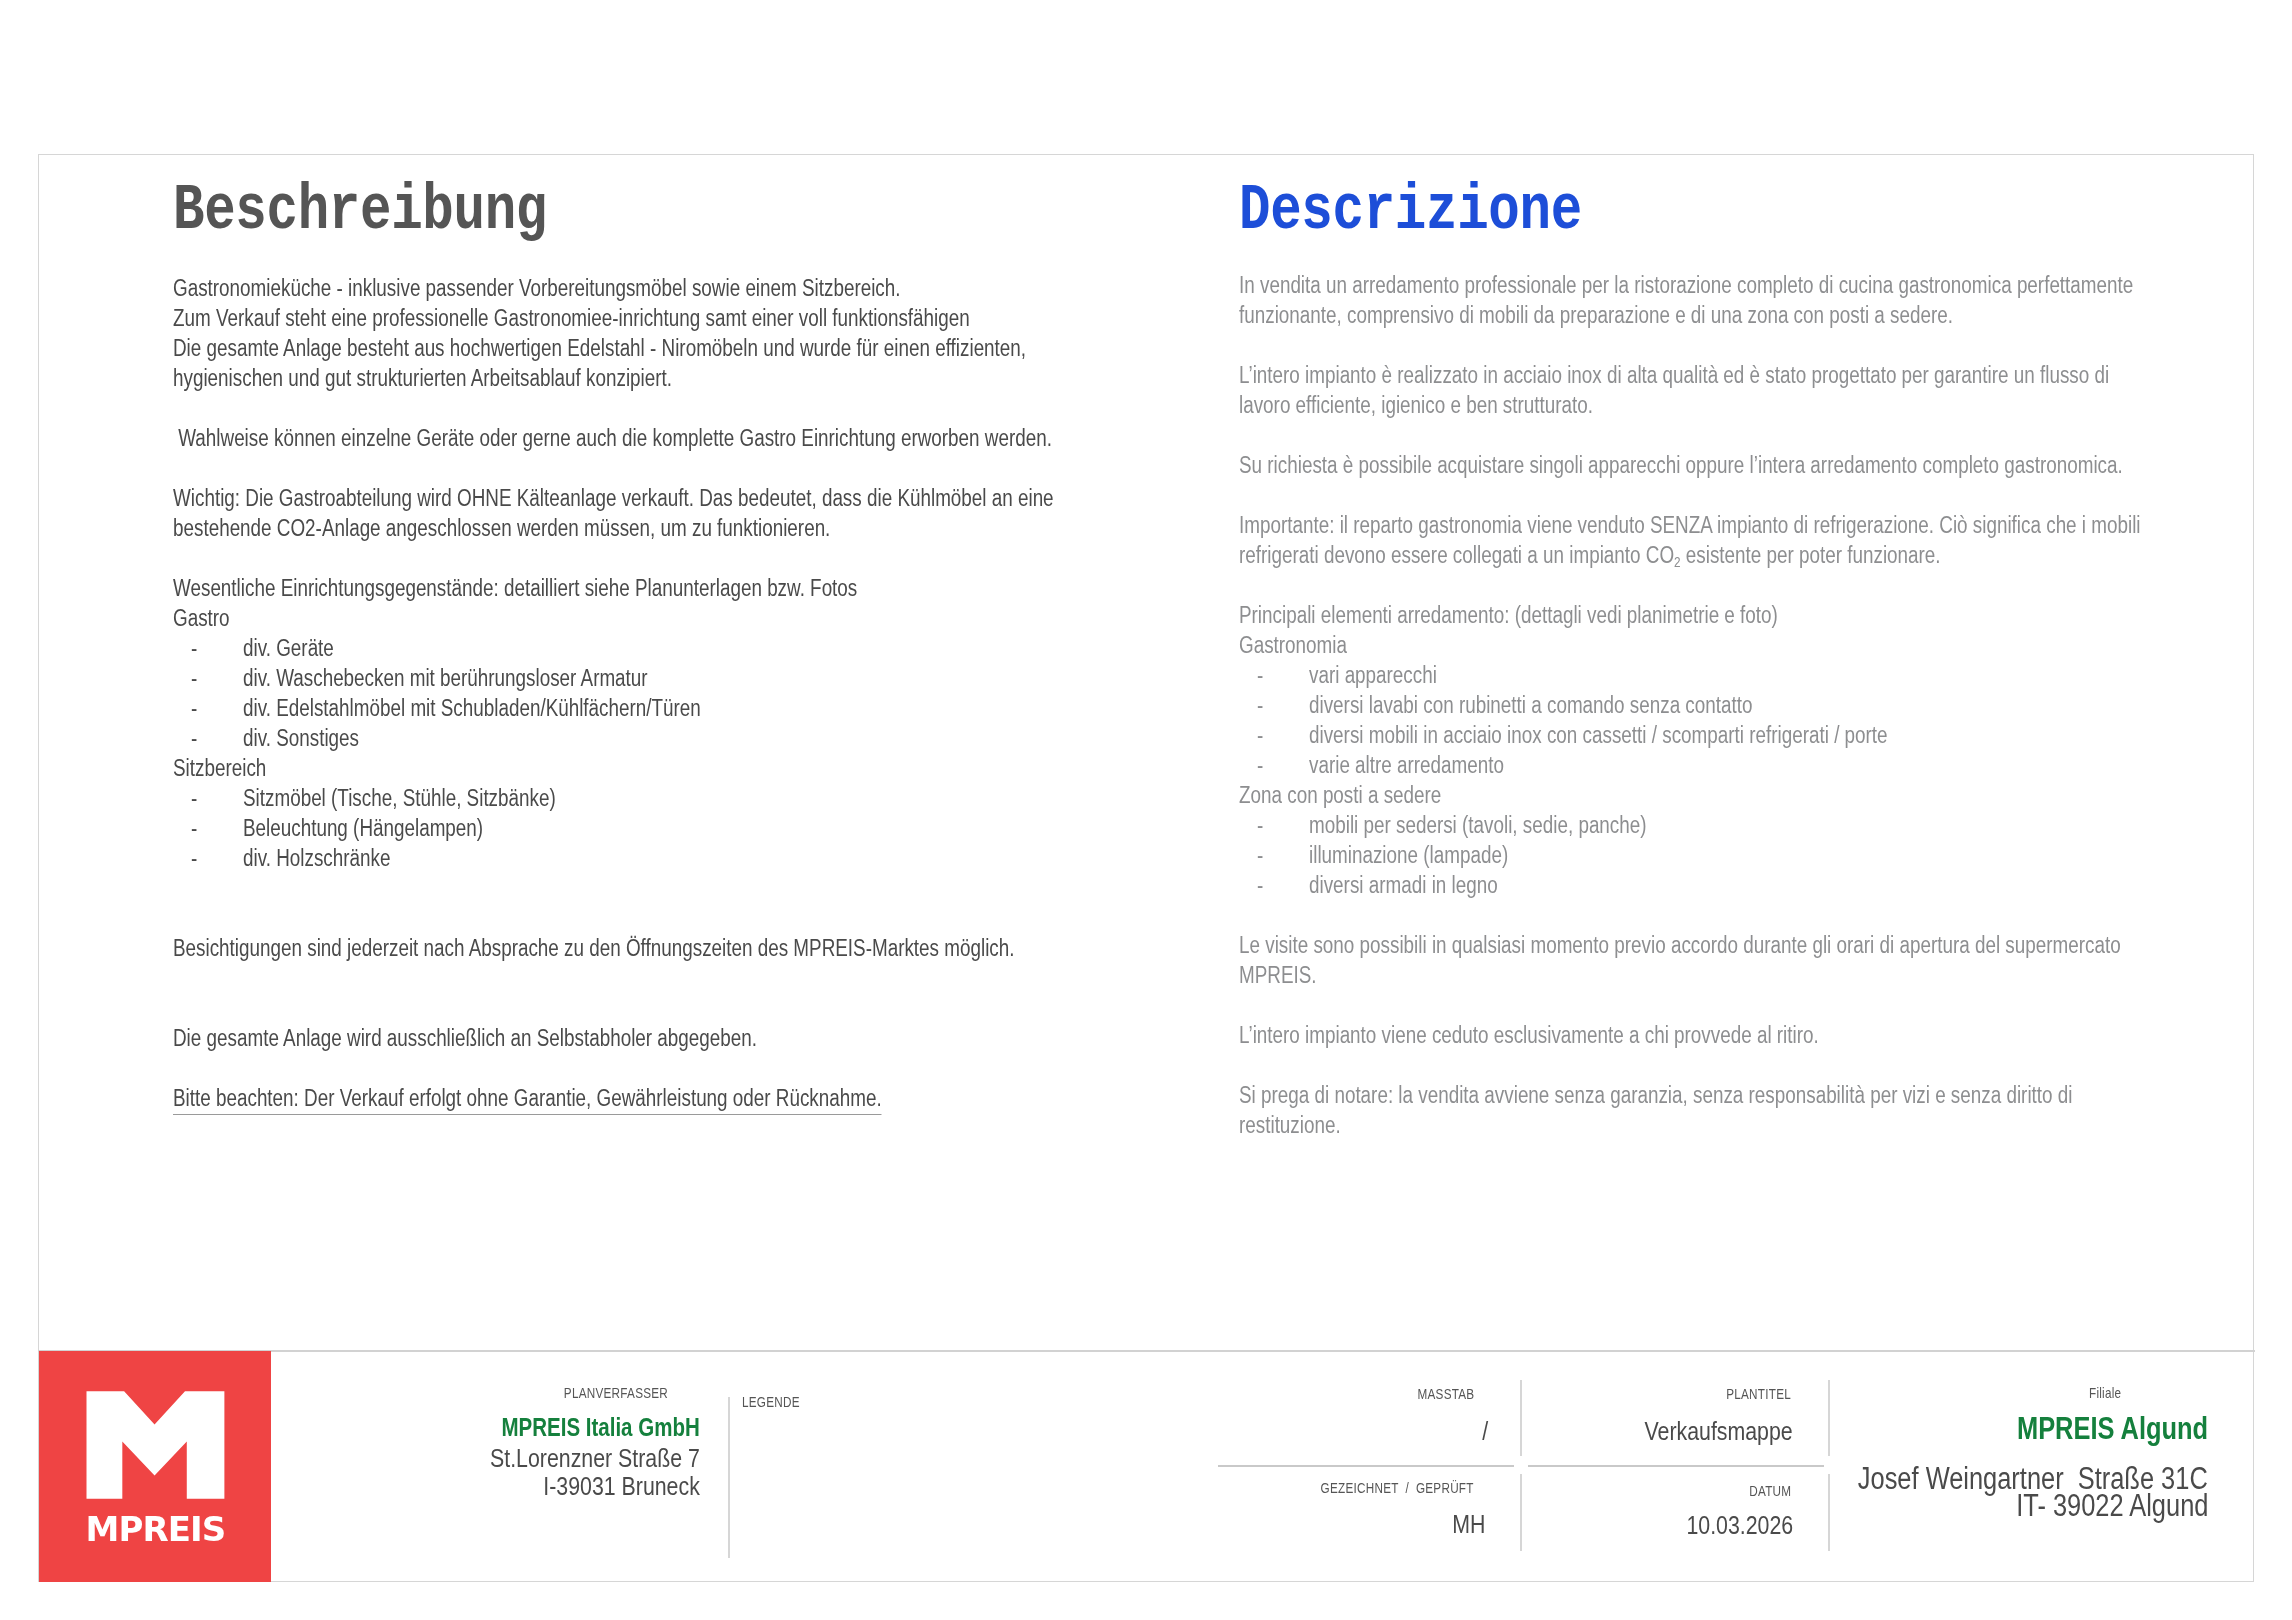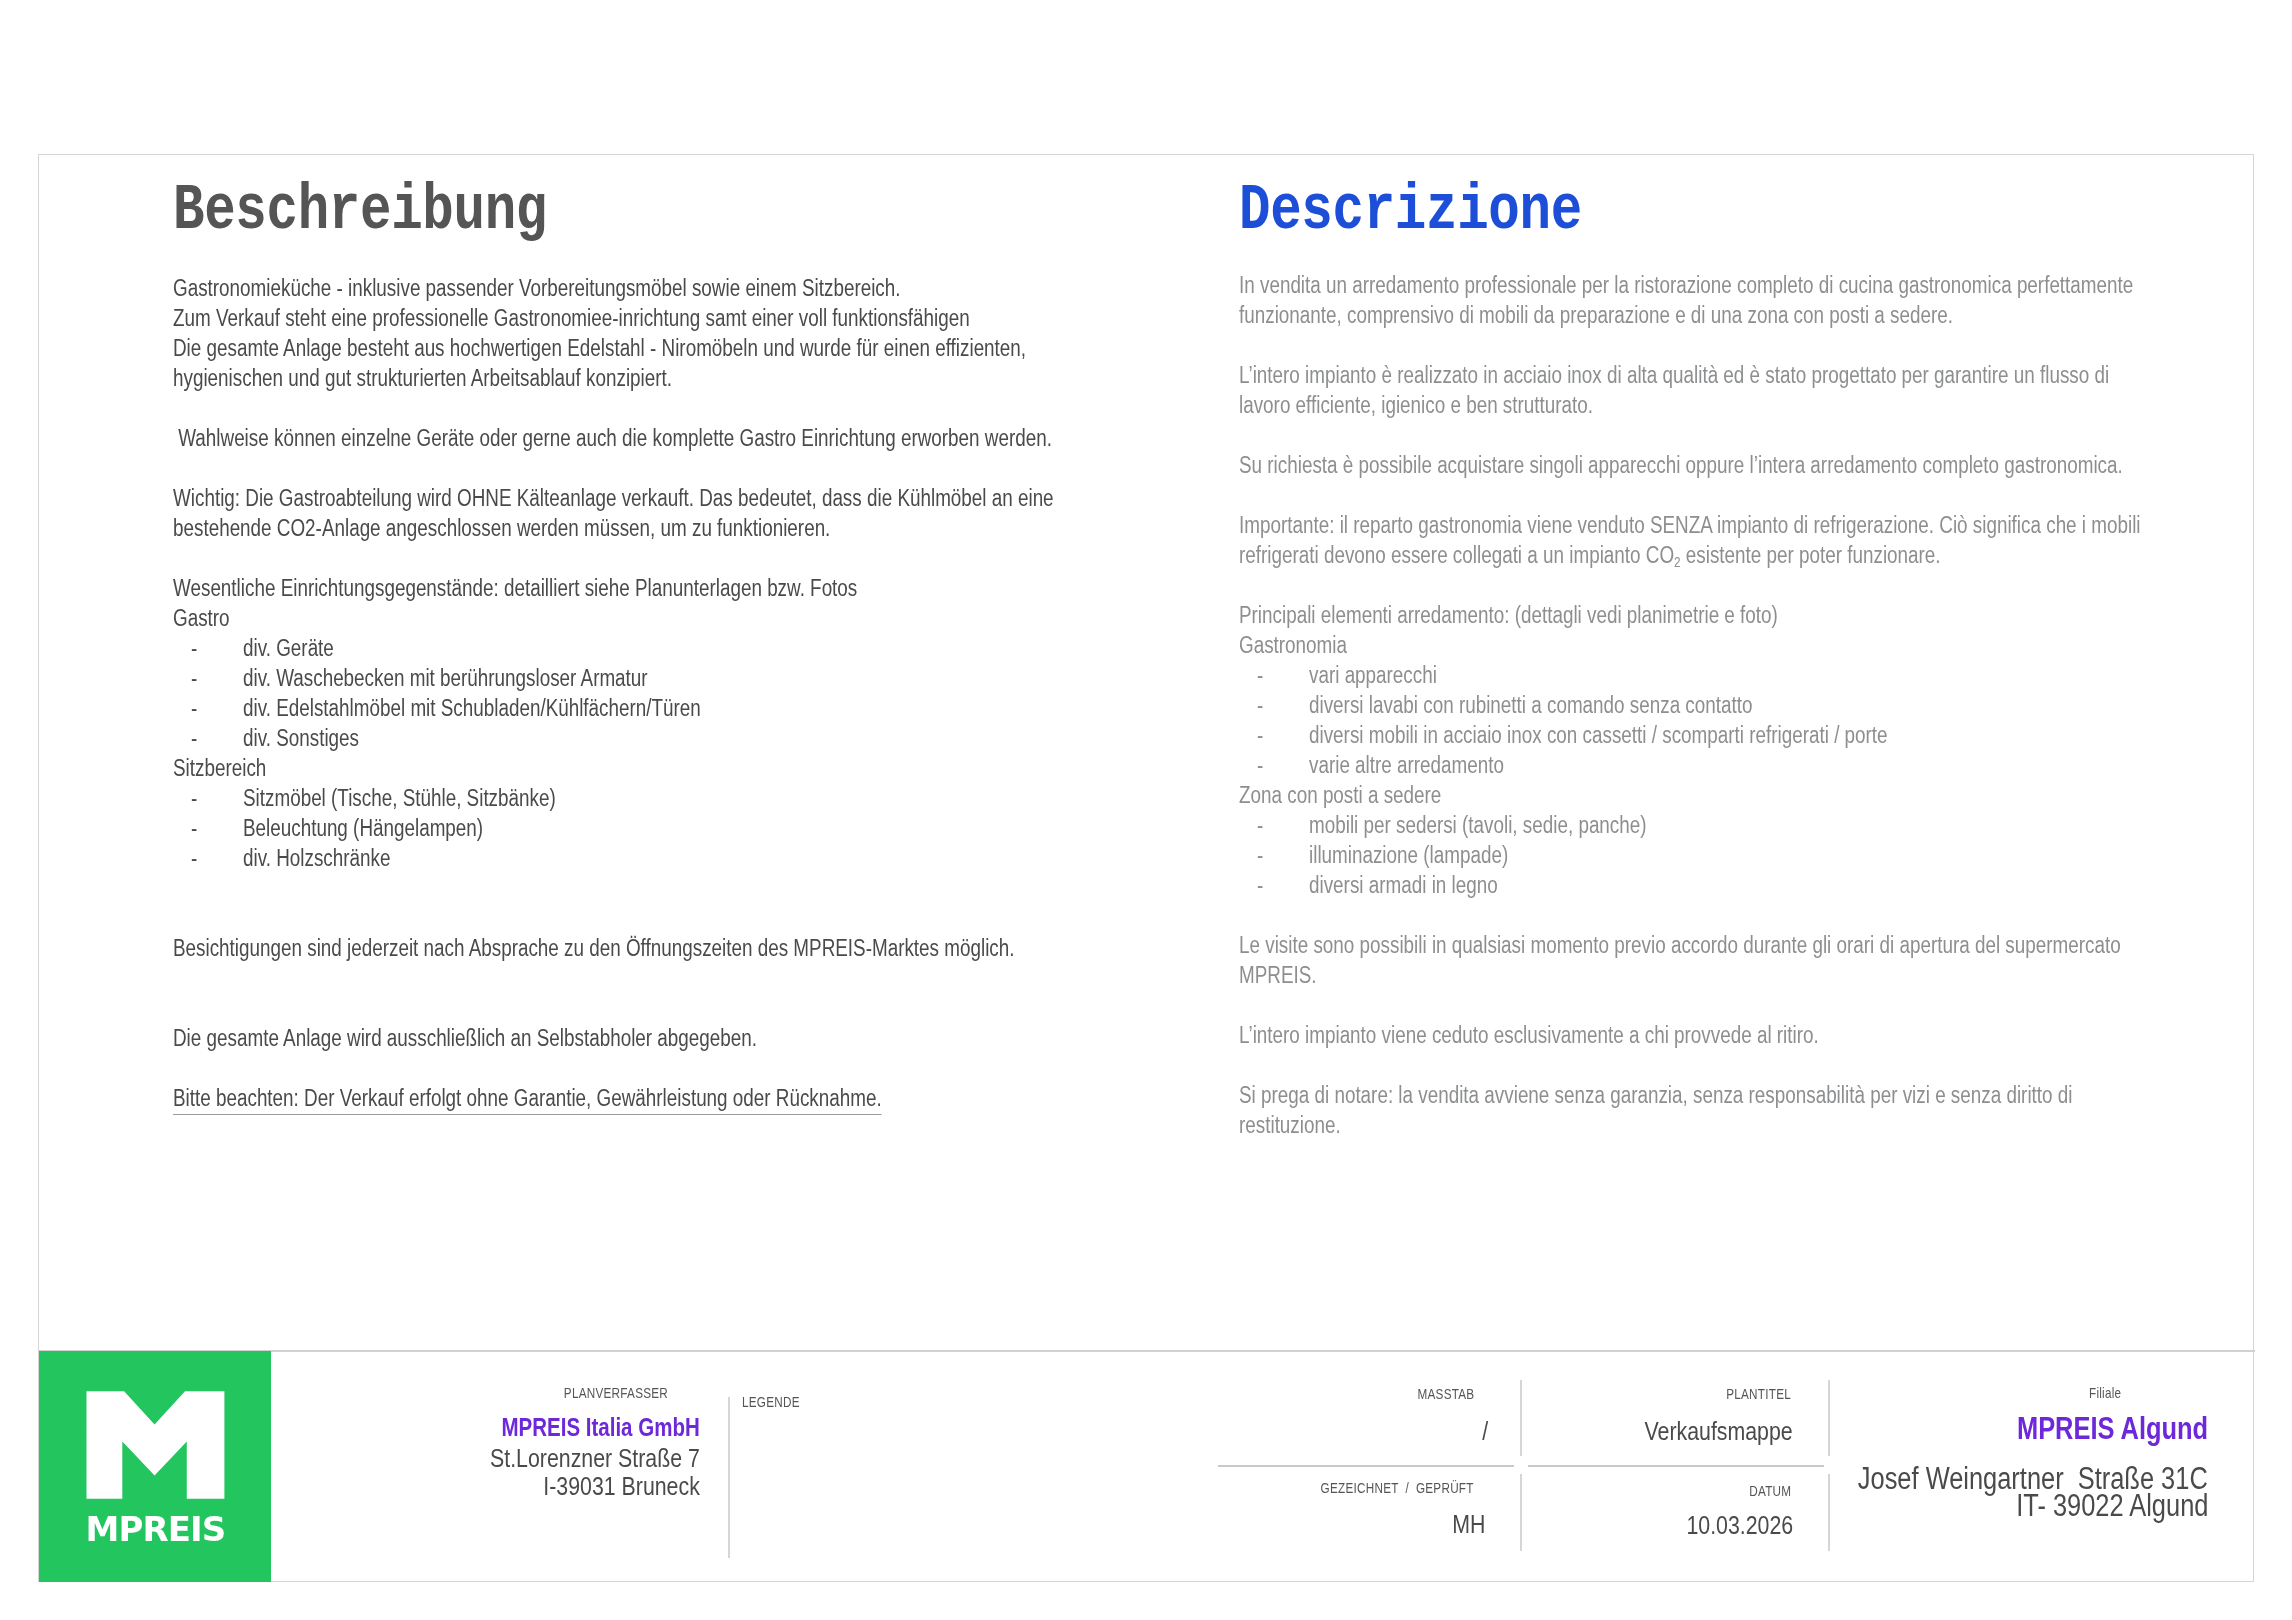--- a/index.html
+++ b/index.html
@@ -29,28 +29,28 @@
   .line { height: 30px; line-height: 30px; white-space: nowrap; position: relative; }
   .blank { height: 30px; }
   .gap2 { height: 60px; }
   .bullet { position: relative; height: 30px; line-height: 30px; white-space: nowrap; }
   .bullet .dash { position: absolute; left: 18px; top: 0; }
   .bullet .btext { position: absolute; left: 70px; top: 0; }
   .underlined { border-bottom: 1.8px solid #9a9a9a; padding-bottom: 0.9px; }
   sub { font-size: 14.3px; vertical-align: -3.6px; line-height: 0; }
 
   .logo {
-    position: absolute; left: 39px; top: 1351px; width: 232px; height: 231px; background: #22c55e;
+    position: absolute; left: 39px; top: 1351px; width: 232px; height: 231px; background: #ef4444;
   }
   .logo svg { position: absolute; left: 0; top: 0; }
 
   .ft { position: absolute; white-space: nowrap; }
   .ft-label { font-size: 14.3px; color: #555; letter-spacing: 0.3px; }
   .ft-val { font-size: 27px; color: #4a4a4a; }
-  .ft-bold { font-size: 27px; color: #6d28d9; font-weight: bold; }
+  .ft-bold { font-size: 27px; color: #15803d; font-weight: bold; }
   .vdiv { position: absolute; width: 1.8px; background: #d6d6d6; }
   .hdiv { position: absolute; height: 1.8px; background: #c9c9c9; }
 </style>
 </head>
 <body>
 
 <div class="frame"></div>
 <div class="footer-top"></div>
 
 <div class="heading heading-de">

